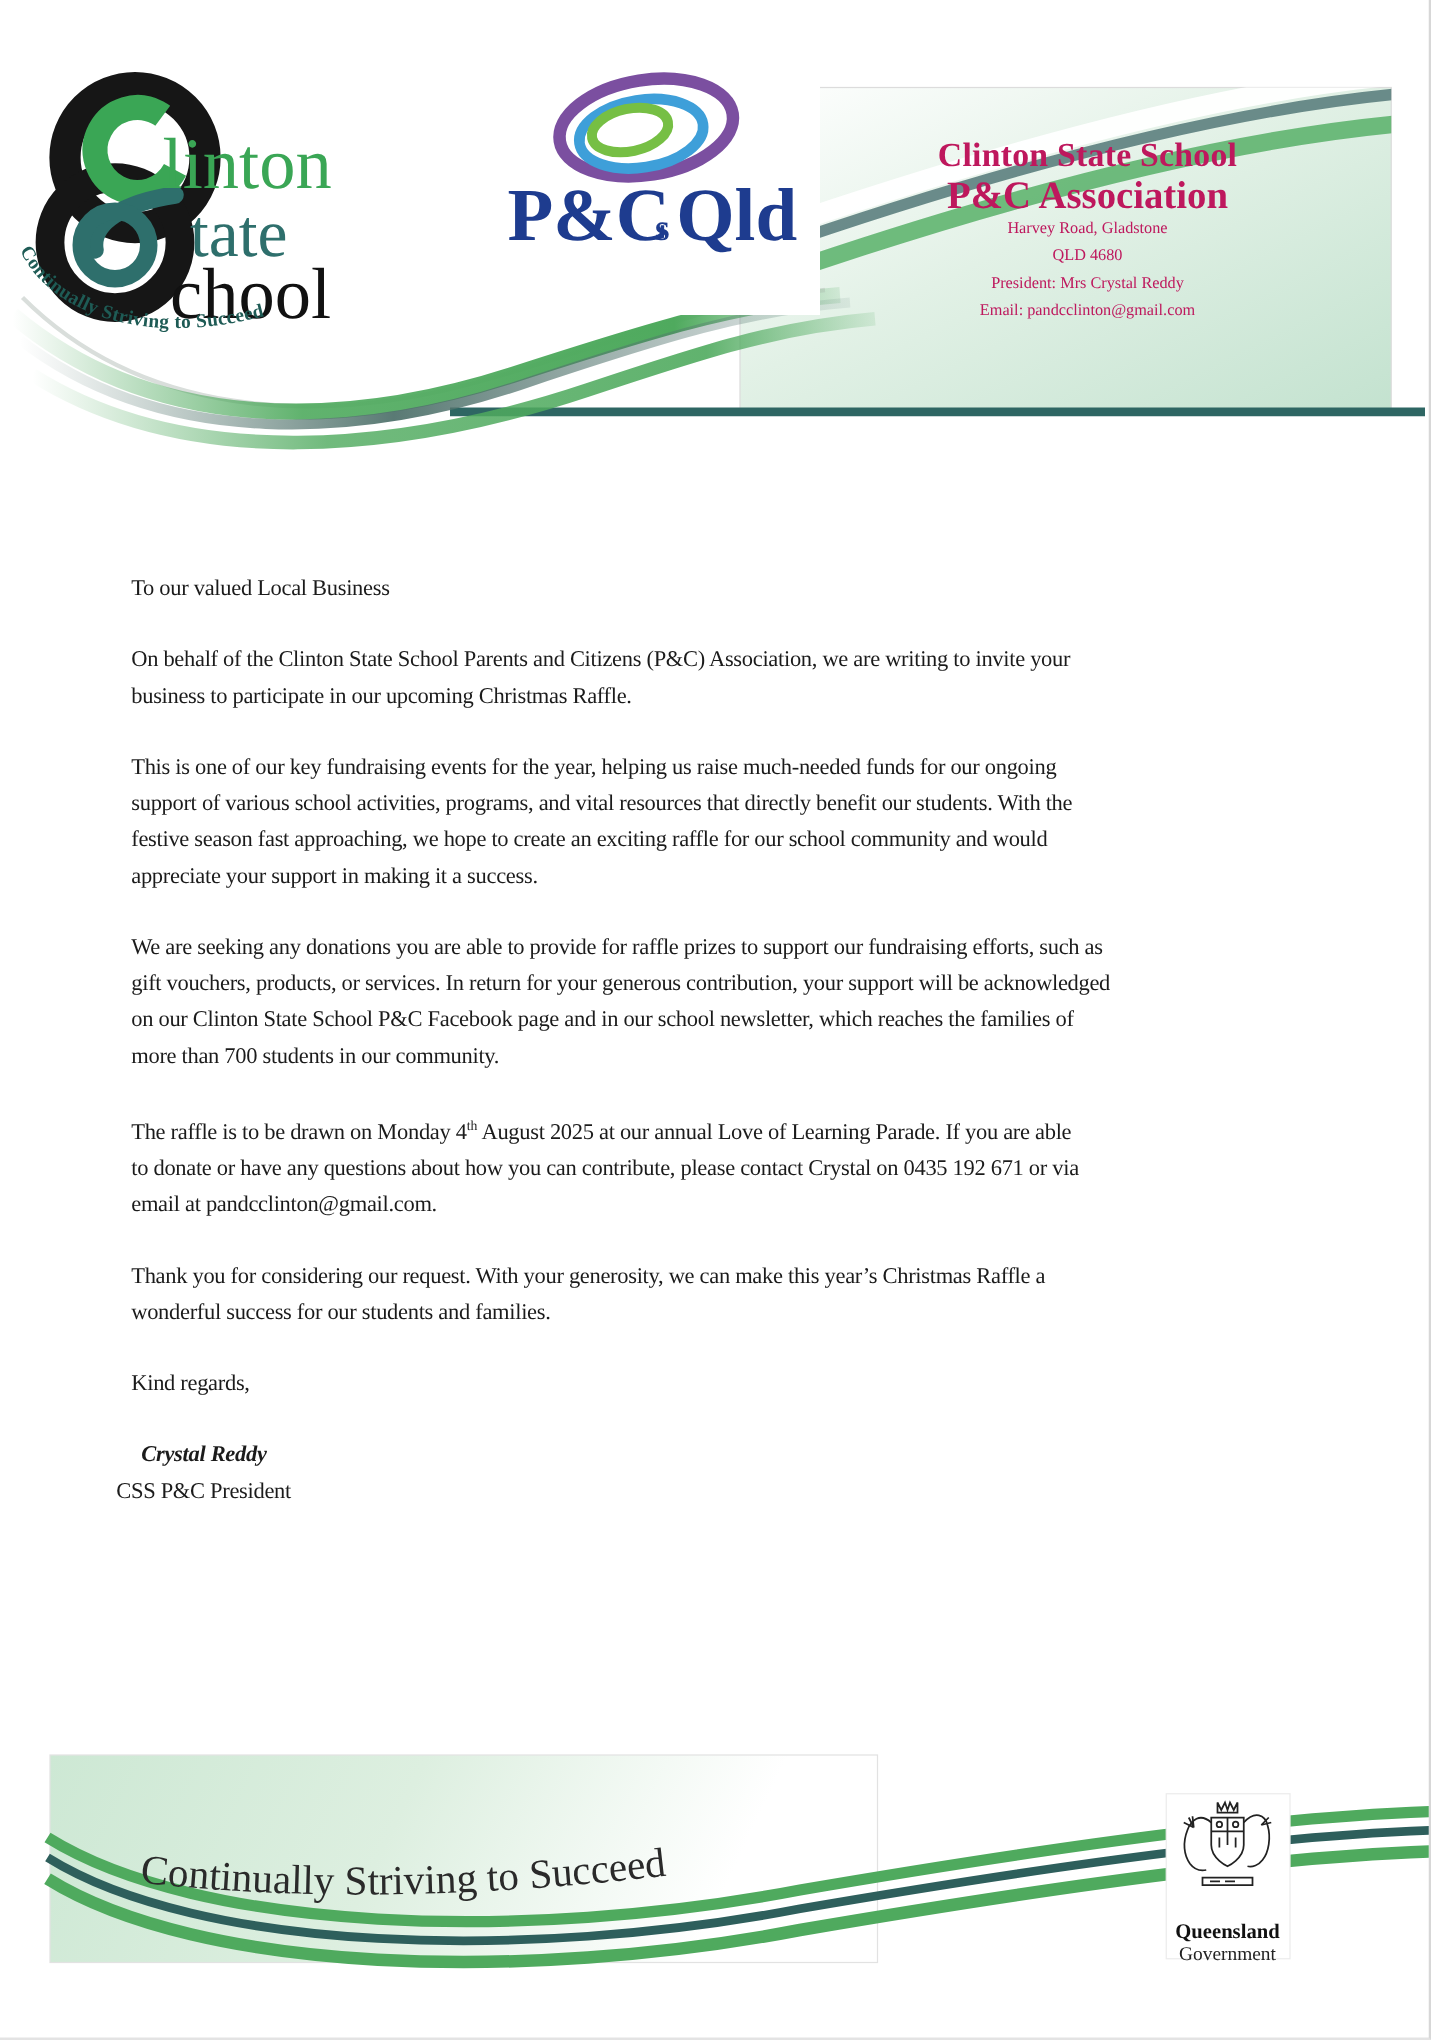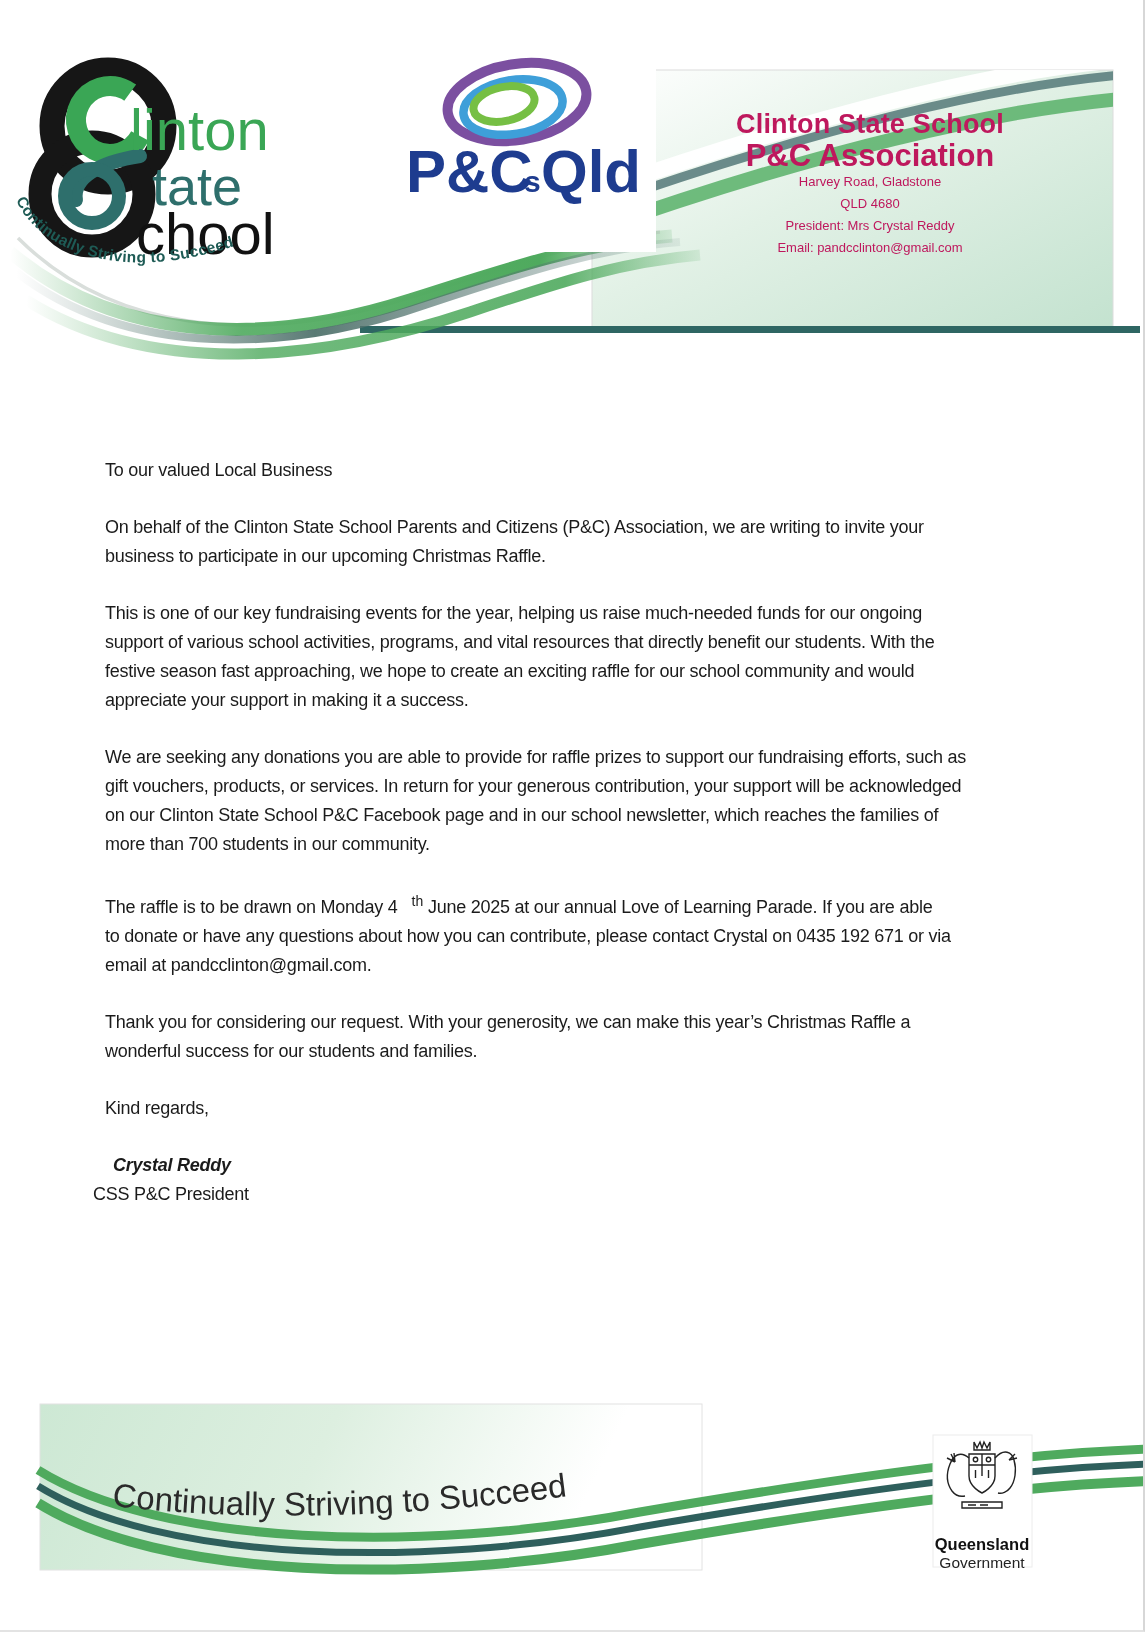--- a/index.html
+++ b/index.html
@@ -1,21 +1,21 @@
 <!DOCTYPE html>
 <html><head>
 <meta charset="utf-8">
 <style>
   html,body{margin:0;padding:0;background:#f2f2f2;}
   #page{
     position:relative;
     width:1145px;height:1632px;
     background:#ffffff;
     overflow:hidden;
-    font-family:Liberation Sans, sans-serif;
+    font-family:Liberation Serif, serif;
     color:#1a1a1a;
     box-sizing:border-box;
     border-right:2px solid #d7d7d7;
     border-bottom:2px solid #e3e3e3;
     margin:0 auto;
   }
   
   #header-svg{position:absolute;top:0;left:0;}
   .org{
     position:absolute;
@@ -27,21 +27,21 @@
   .org .t2{font-size:31px;font-weight:bold;line-height:31px;}
   .org .a {font-size:13px;line-height:22px;}
   
   .letter-body{
     position:absolute;left:93px;top:456px;right:40px;
     font-size:18px;line-height:29px;letter-spacing:-0.25px;
     color:#1b1b1b;
   }
   .para{margin:0 0 28px 12px;}
   .ln{display:block;white-space:nowrap;}
-  sup.th{font-size:14px;vertical-align:super;letter-spacing:0;padding-left:14px;}
+  sup.th{font-size:11px;vertical-align:super;letter-spacing:0;}
   .sig-name{font-weight:bold;font-style:italic;margin-left:20px;}
   
   #footer-svg{position:absolute;left:0;bottom:0;}
 </style>
 </head>
 <body>
 
 <div id="page">
 
   <svg id="header-svg" width="1145" height="360" viewBox="0 0 1145 360">
@@ -141,21 +141,21 @@
     </p>
 
     <p class="para">
       <span class="ln">We are seeking any donations you are able to provide for raffle prizes to support our fundraising efforts, such as</span>
       <span class="ln">gift vouchers, products, or services. In return for your generous contribution, your support will be acknowledged</span>
       <span class="ln">on our Clinton State School P&amp;C Facebook page and in our school newsletter, which reaches the families of</span>
       <span class="ln">more than 700 students in our community.</span>
     </p>
 
     <p class="para">
-      <span class="ln"><span>The raffle is to be drawn on Monday 4</span><sup class="th">th</sup><span> June 2025 at our annual Love of Learning Parade. If you are able</span></span>
+      <span class="ln"><span>The raffle is to be drawn on Monday 4</span><sup class="th">th</sup><span> August 2025 at our annual Love of Learning Parade. If you are able</span></span>
       <span class="ln">to donate or have any questions about how you can contribute, please contact Crystal on 0435 192 671 or via</span>
       <span class="ln">email at pandcclinton@gmail.com.</span>
     </p>
 
     <p class="para">
       <span class="ln">Thank you for considering our request. With your generosity, we can make this year’s Christmas Raffle a</span>
       <span class="ln">wonderful success for our students and families.</span>
     </p>
 
     <p class="para">

